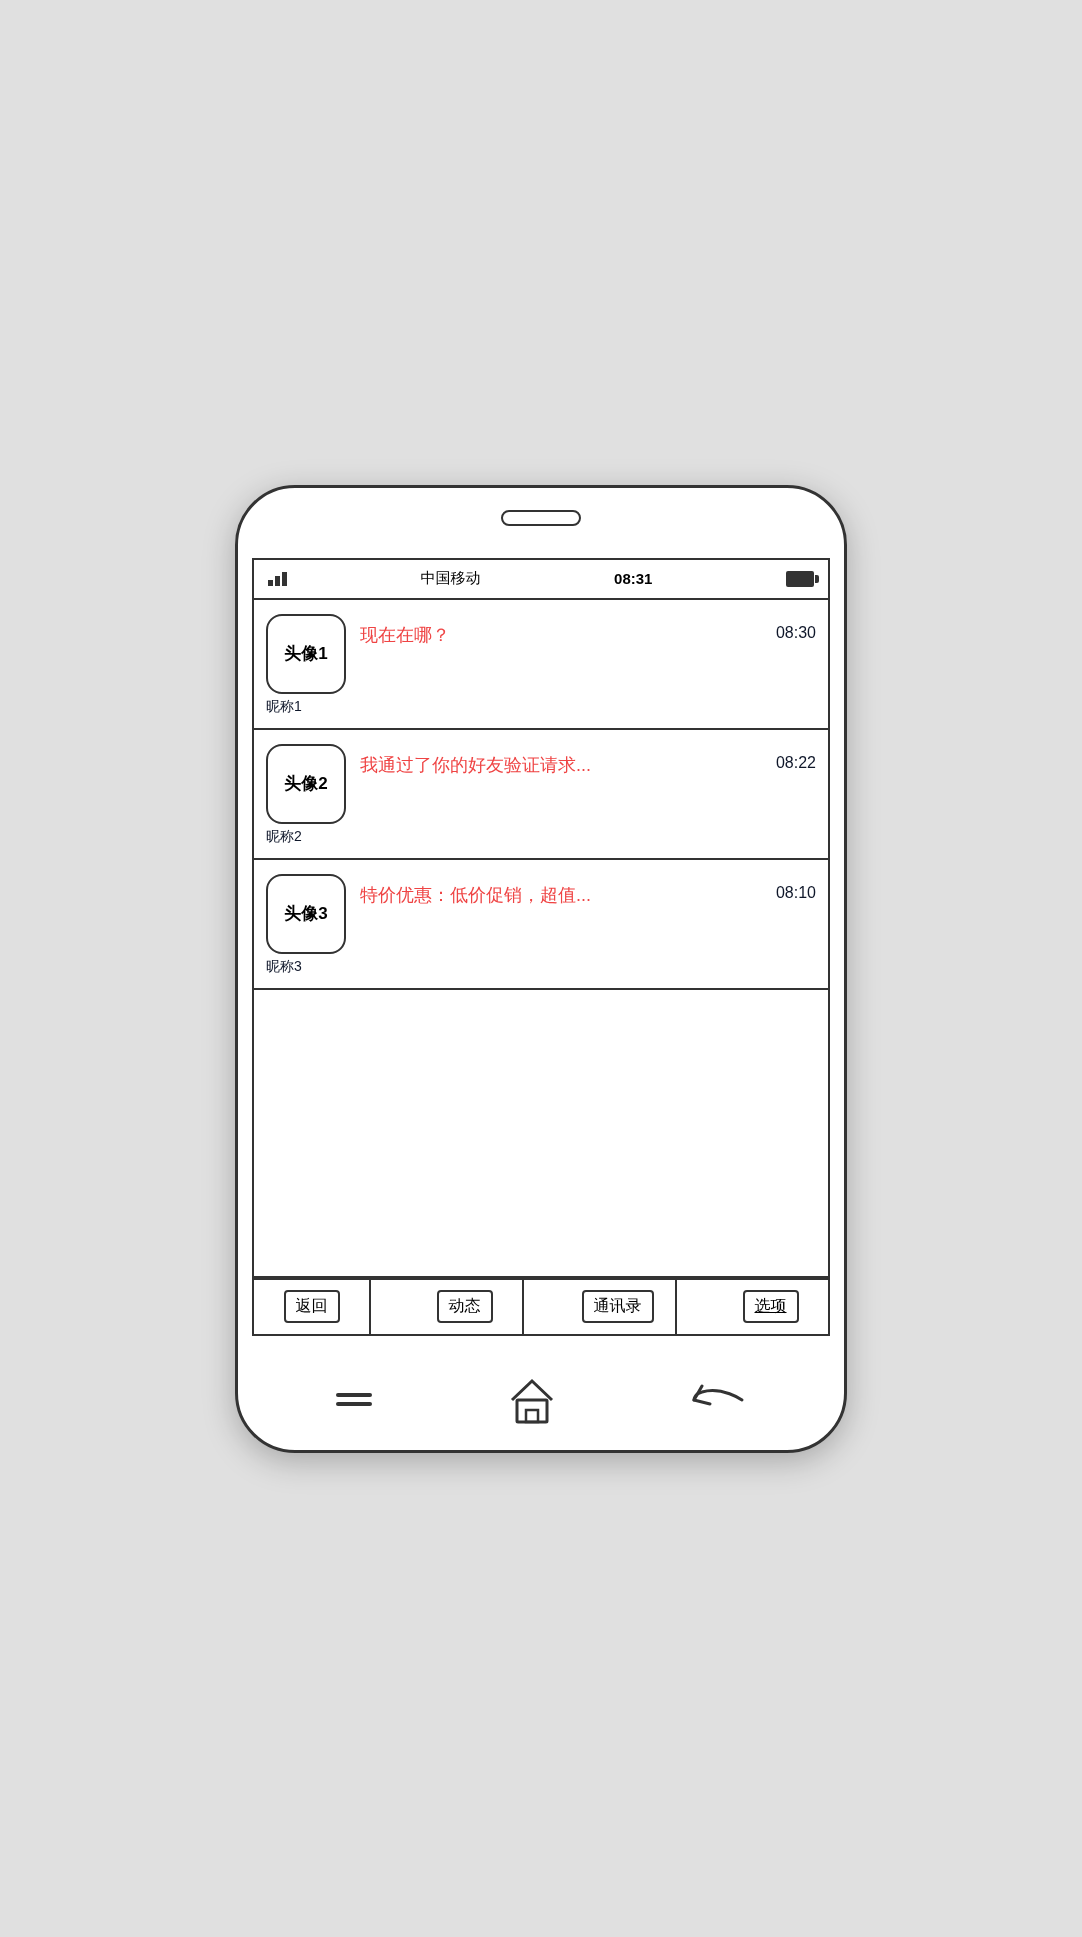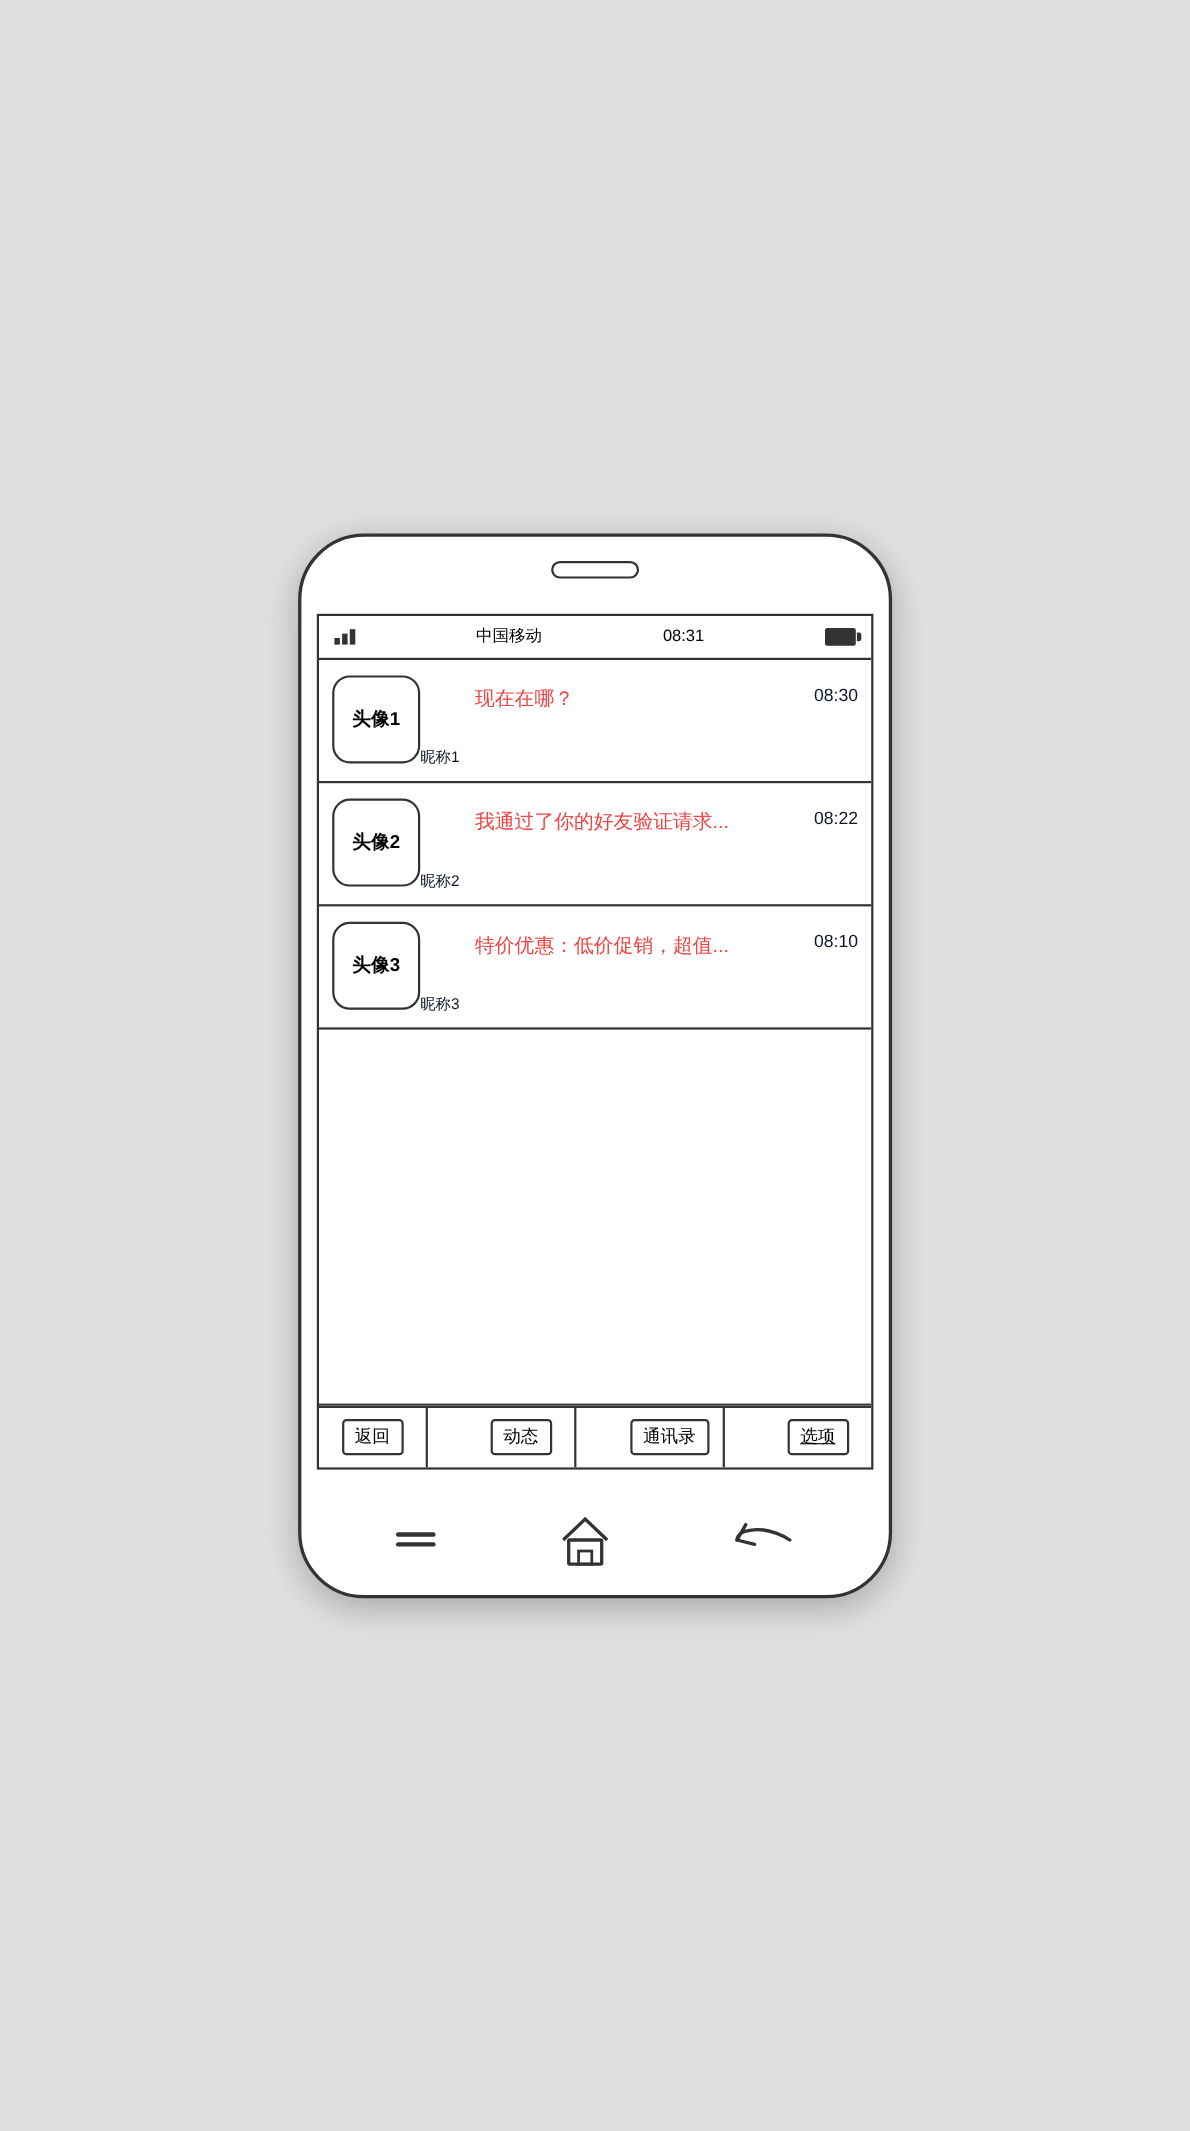--- a/index.html
+++ b/index.html
@@ -11,21 +11,21 @@
     body {
       background: #e0e0e0;
       display: flex;
       justify-content: center;
       align-items: center;
       min-height: 100vh;
       font-family: 'Arial', sans-serif;
     }
 
     .phone-shell {
-      width: 540px;
+      width: 612px;
       height: 968px;
       background: #ffffff;
       border-radius: 60px;
       border: 3px solid #333;
       position: relative;
       display: flex;
       flex-direction: column;
       overflow: hidden;
       box-shadow: 0 8px 32px rgba(0,0,0,0.25);
     }
@@ -77,21 +77,21 @@
       background: #333;
       width: 5px;
     }
 
     .status-carrier {
       font-size: 15px;
     }
 
     .status-time {
       font-size: 15px;
-      font-weight: normal;
+      font-weight: bold;
     }
 
     .status-battery {
       width: 28px;
       height: 16px;
       background: #333;
       border-radius: 2px;
       position: relative;
     }
 
@@ -118,22 +118,22 @@
       display: flex;
       align-items: flex-start;
       padding: 14px 12px 12px 12px;
       border-bottom: 2px solid #333;
       position: relative;
       cursor: pointer;
     }
 
     .avatar-wrapper {
       display: flex;
-      flex-direction: row;
-      align-items: flex-end;
+      flex-direction: column;
+      align-items: flex-start;
       margin-right: 14px;
       flex-shrink: 0;
     }
 
     .avatar {
       width: 80px;
       height: 80px;
       border: 2px solid #333;
       border-radius: 16px;
       display: flex;

